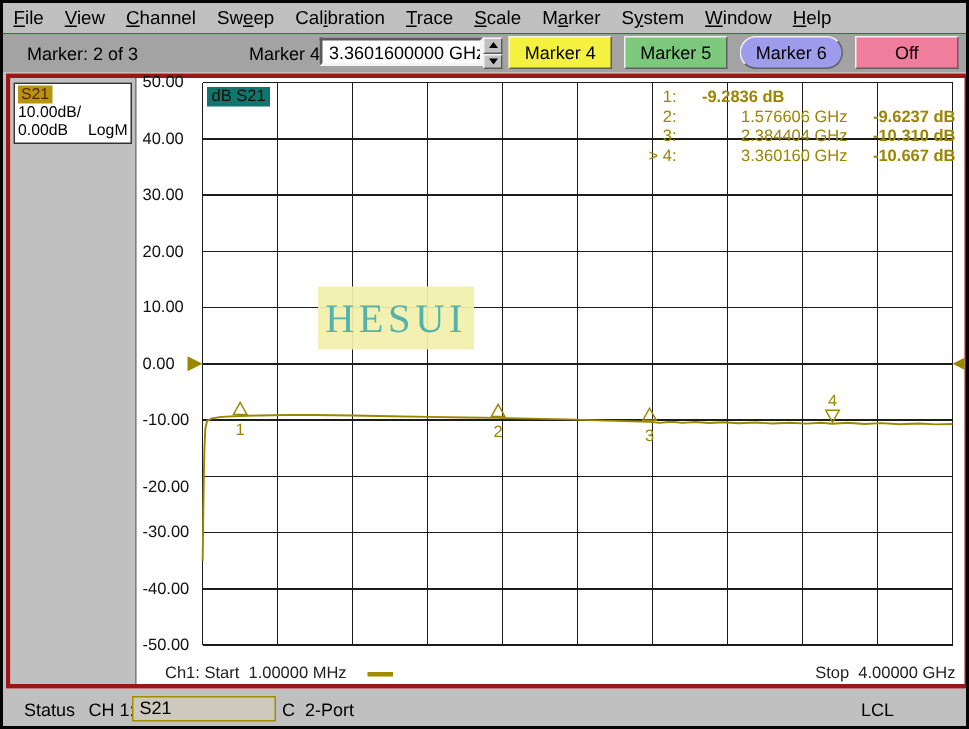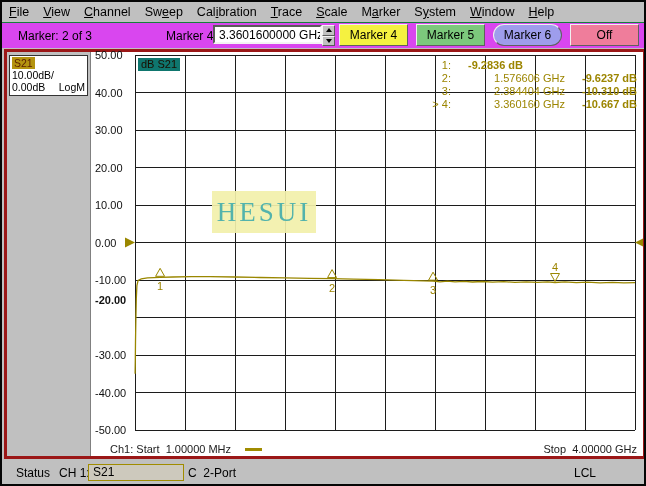--- a/index.html
+++ b/index.html
@@ -6,21 +6,21 @@
   #window{position:relative;width:646px;height:486px;background:#c0c0c0;
     border:2px solid #050505;box-sizing:border-box;overflow:hidden;
     font-family:"Liberation Sans",sans-serif;color:#000;}
   
   #menubar{position:absolute;left:0;top:0;right:0;height:20px;display:flex;
     align-items:center;font-size:12.5px;background:#c0c0c0;
     border-bottom:1px solid #15803d;box-shadow:0 1px 0 #f4f4f4;}
   .mi{padding:0 7px;white-space:nowrap;}
   .mi u{text-decoration:underline;}
   
-  #toolbar{position:absolute;left:0;top:21px;right:0;height:25px;font-size:12px;background:#d946ef;}
+  #toolbar{position:absolute;left:0;top:21px;right:0;height:25px;font-size:12px;background:#a3a3a3;}
   #tb-status{position:absolute;left:16px;top:6px;}
   #tb-label{position:absolute;left:164px;top:6px;}
   #tb-field{position:absolute;left:211px;top:2px;width:101px;height:15px;background:#fff;
     border:2px solid;border-color:#5a5a5a #f4f4f4 #f4f4f4 #5a5a5a;font-size:12px;
     font-family:"Liberation Sans",sans-serif;padding:0 0 0 4px;}
   #tb-spinner{position:absolute;left:320px;top:2px;width:13px;height:21px;display:flex;flex-direction:column;}
   .spin{flex:1;background:#c0c0c0;border:1px solid;border-color:#f4f4f4 #5a5a5a #5a5a5a #f4f4f4;
     display:flex;align-items:center;justify-content:center;padding:0;}
   .tri-up{width:0;height:0;border-left:3px solid transparent;border-right:3px solid transparent;border-bottom:4px solid #000;}
   .tri-dn{width:0;height:0;border-left:3px solid transparent;border-right:3px solid transparent;border-top:4px solid #000;}
@@ -160,21 +160,21 @@
         </div>
       </div>
     </div>
   <div class="ylab" style="top: -3px;">50.00</div>
       <div class="ylab" style="top: 34.5px;">40.00</div>
       <div class="ylab" style="top: 72px;">30.00</div>
       <div class="ylab" style="top: 109.5px;">20.00</div>
       <div class="ylab" style="top: 147px;">10.00</div>
       <div class="ylab" style="top: 184.5px;">0.00</div>
       <div class="ylab" style="top: 222px;">-10.00</div>
-      <div class="ylab" style="top: 242px; font-weight: bold;">-20.00</div>
+      <div class="ylab" style="top: 267px;">-20.00</div>
       <div class="ylab" style="top: 297px;">-30.00</div>
       <div class="ylab" style="top: 334.5px;">-40.00</div>
       <div class="ylab" style="top: 372px;">-50.00</div>
     </div>
 
   <div id="statusbar">
     <span id="sb-status">Status</span>
     <span id="sb-ch">CH 1:</span>
     <span id="sb-meas">S21</span>
     <span id="sb-cal">C  2-Port</span>

